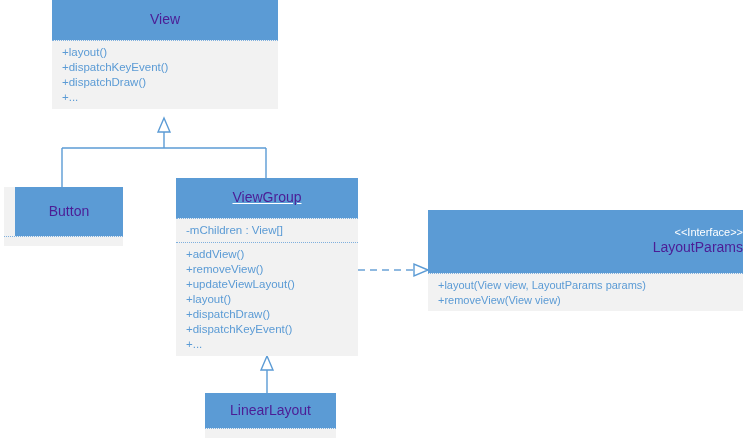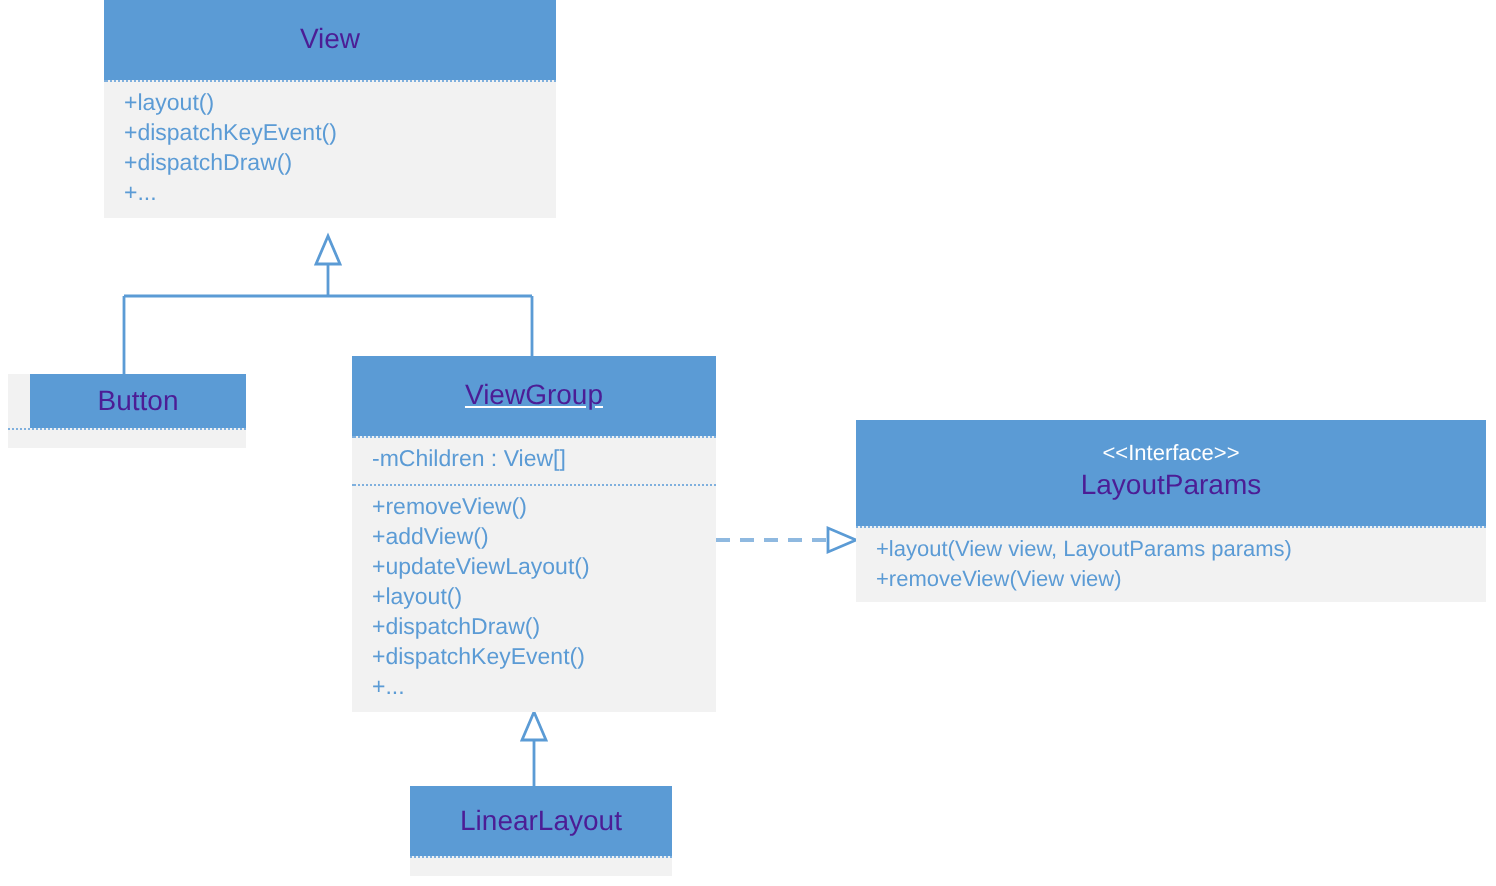--- a/index.html
+++ b/index.html
@@ -72,27 +72,27 @@
   .uml-line.small {
     font-size: 11px;
     line-height: 14.5px;
   }
 
   
   #cls-view      { left: 52px;  top: 0px;   width: 226px; }
   #cls-view .uml-header { height: 40px; }
 
   #cls-button    { left: 4px;   top: 187px; width: 119px; }
-  #cls-button .uml-header { height: 27px; margin-left: 11px; }
+  #cls-button .uml-header { height: 49px; margin-left: 11px; }
 
   #cls-viewgroup { left: 176px; top: 178px; width: 182px; }
   #cls-viewgroup .uml-header { height: 40px; text-decoration: underline; }
 
   #cls-viewmanager { left: 428px; top: 210px; width: 315px; }
-  #cls-viewmanager .uml-header { height: 53px; }
+  #cls-viewmanager .uml-header { height: 63px; align-items: flex-end; }
 
   #cls-linearlayout { left: 205px; top: 393px; width: 131px; }
   #cls-linearlayout .uml-header { height: 35px; }
 </style>
 </head>
 <body>
 
 <div id="diagram">
 
   <svg class="connectors" viewBox="0 0 748 443" xmlns="http://www.w3.org/2000/svg">
@@ -140,22 +140,22 @@
   </div>
 
   <div class="uml-class" id="cls-viewgroup">
     <div class="uml-header">
       <div class="uml-name">ViewGroup</div>
     </div>
     <div class="uml-section">
       <div class="uml-line">-mChildren : View[]</div>
     </div>
     <div class="uml-section">
+      <div class="uml-line">+addView()</div>
       <div class="uml-line">+removeView()</div>
-      <div class="uml-line">+addView()</div>
       <div class="uml-line">+updateViewLayout()</div>
       <div class="uml-line">+layout()</div>
       <div class="uml-line">+dispatchDraw()</div>
       <div class="uml-line">+dispatchKeyEvent()</div>
       <div class="uml-line">+...</div>
     </div>
   </div>
 
   <div class="uml-class" id="cls-viewmanager">
     <div class="uml-header">

